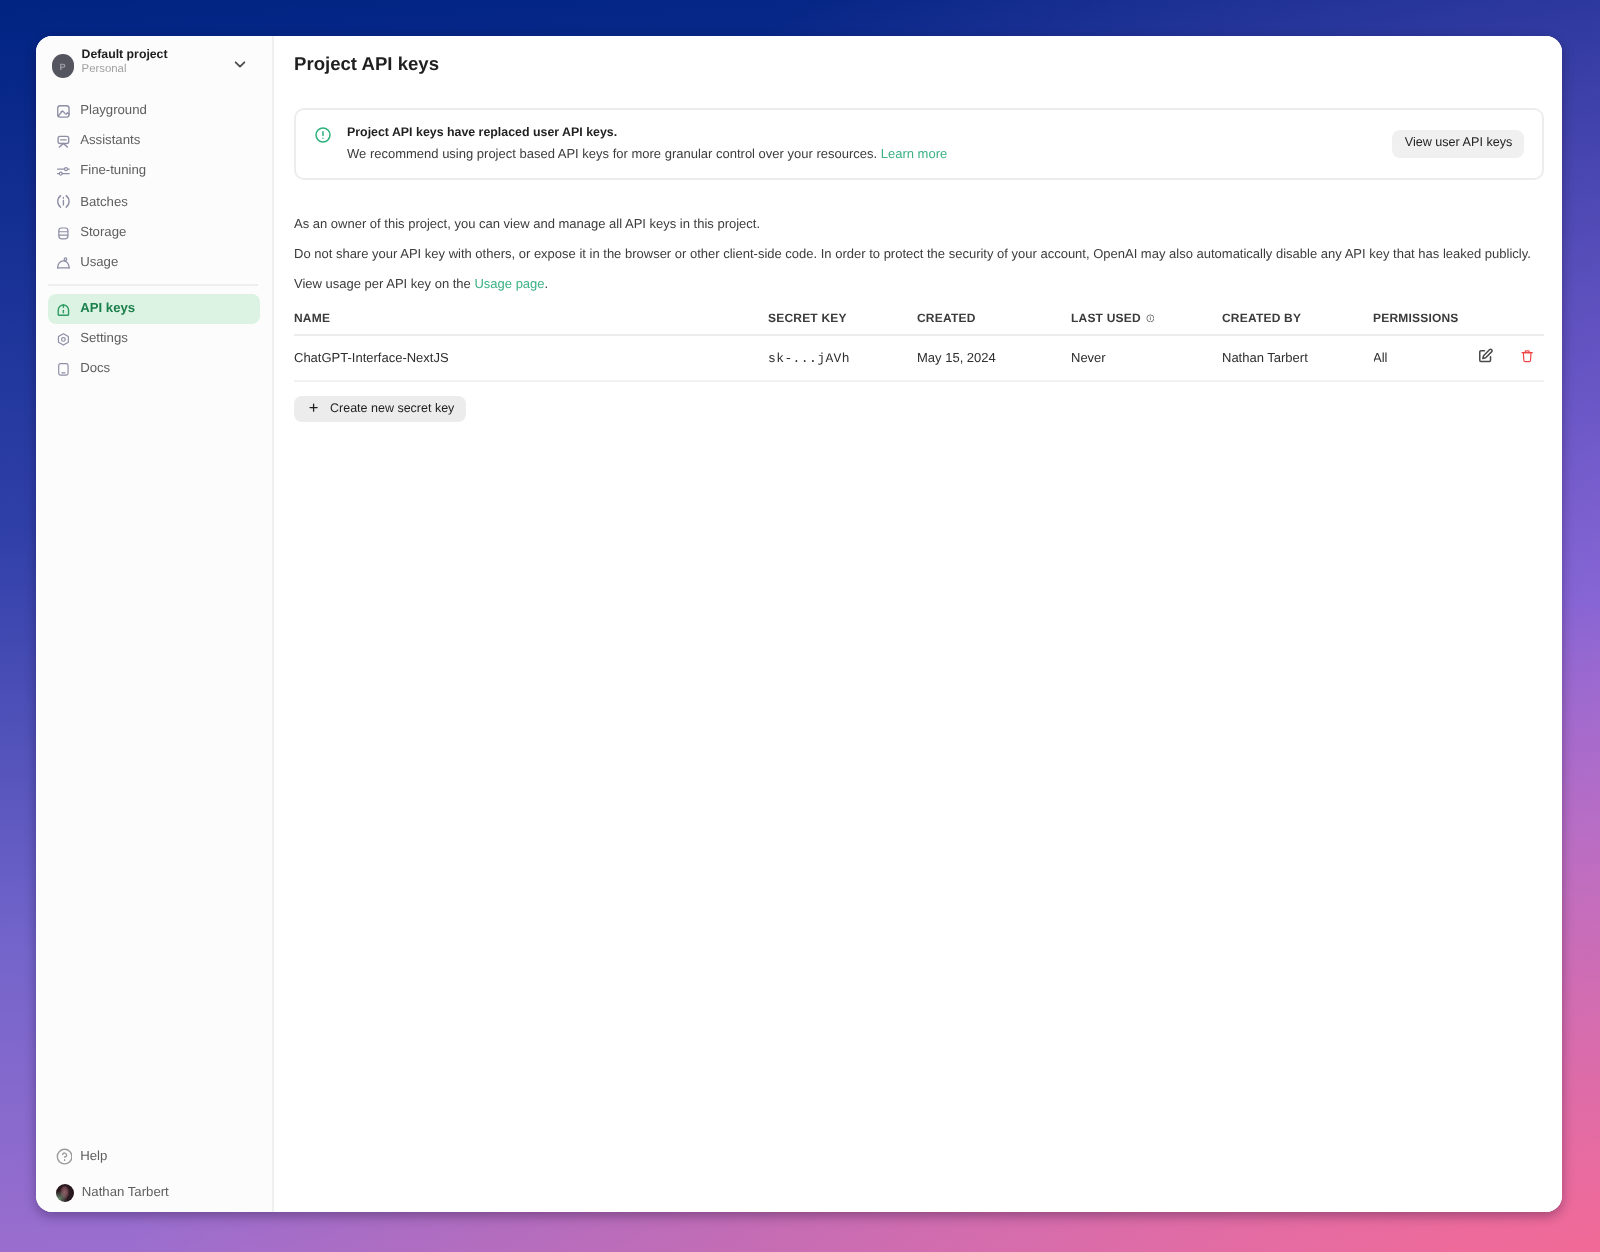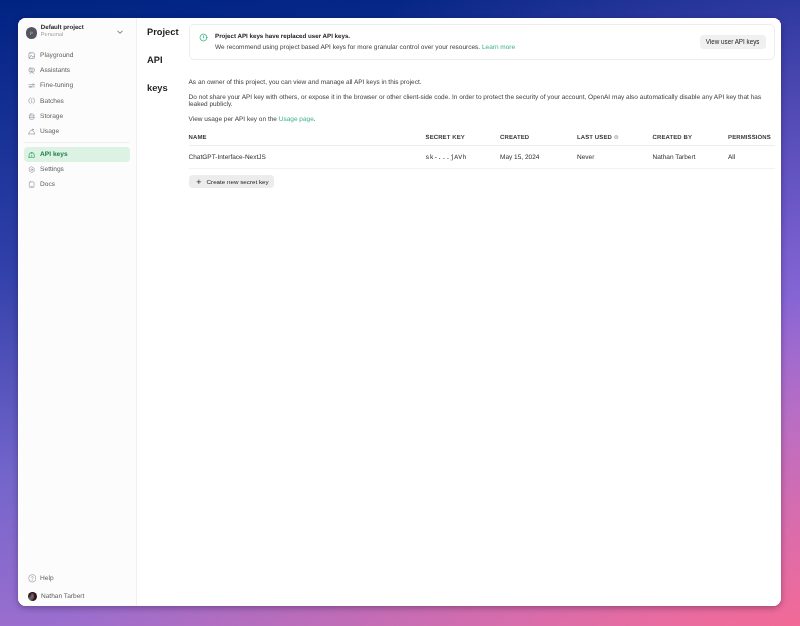--- a/index.html
+++ b/index.html
@@ -81,21 +81,21 @@
   .bottom .nav-item:first-child { margin-bottom: 3px; }
   .avatar-img {
     width: 9.4px; height: 9.4px; border-radius: 50%;
     background:
       radial-gradient(circle at 18% 82%, rgba(118,160,128,0.8) 0%, rgba(118,160,128,0) 38%),
       radial-gradient(ellipse 26% 40% at 48% 46%, #8f6269 0%, #6a4149 65%, rgba(50,28,32,0) 100%),
       radial-gradient(circle at 50% 55%, #33202a 0%, #241519 72%, #150d10 100%);
     flex: 0 0 auto;
   }
   
-  .main { flex: 1 1 auto; display: flex; flex-direction: row; background: #fff; min-width:0;}
+  .main { flex: 1 1 auto; display: flex; flex-direction: column; background: #fff; min-width:0;}
   .page-title { font-size: 9.3px; font-weight: 700; color: #1f1f1f; padding: 0 0 0 10px; height:30px; line-height:28px; letter-spacing:0;}
   .content { padding: 6.2px 9.4px 0 10px; }
   .banner {
     border: 1px solid #ededed; border-radius: 5px;
     padding: 7.5px 8px 8px 9px;
     display: flex; align-items: flex-start; gap: 7.5px;
     background: #fff;
   }
   .banner .info-ic { width: 9px; height: 9px; flex: 0 0 auto; margin-top: 0px;}
   .banner-text { flex: 1 1 auto; }

